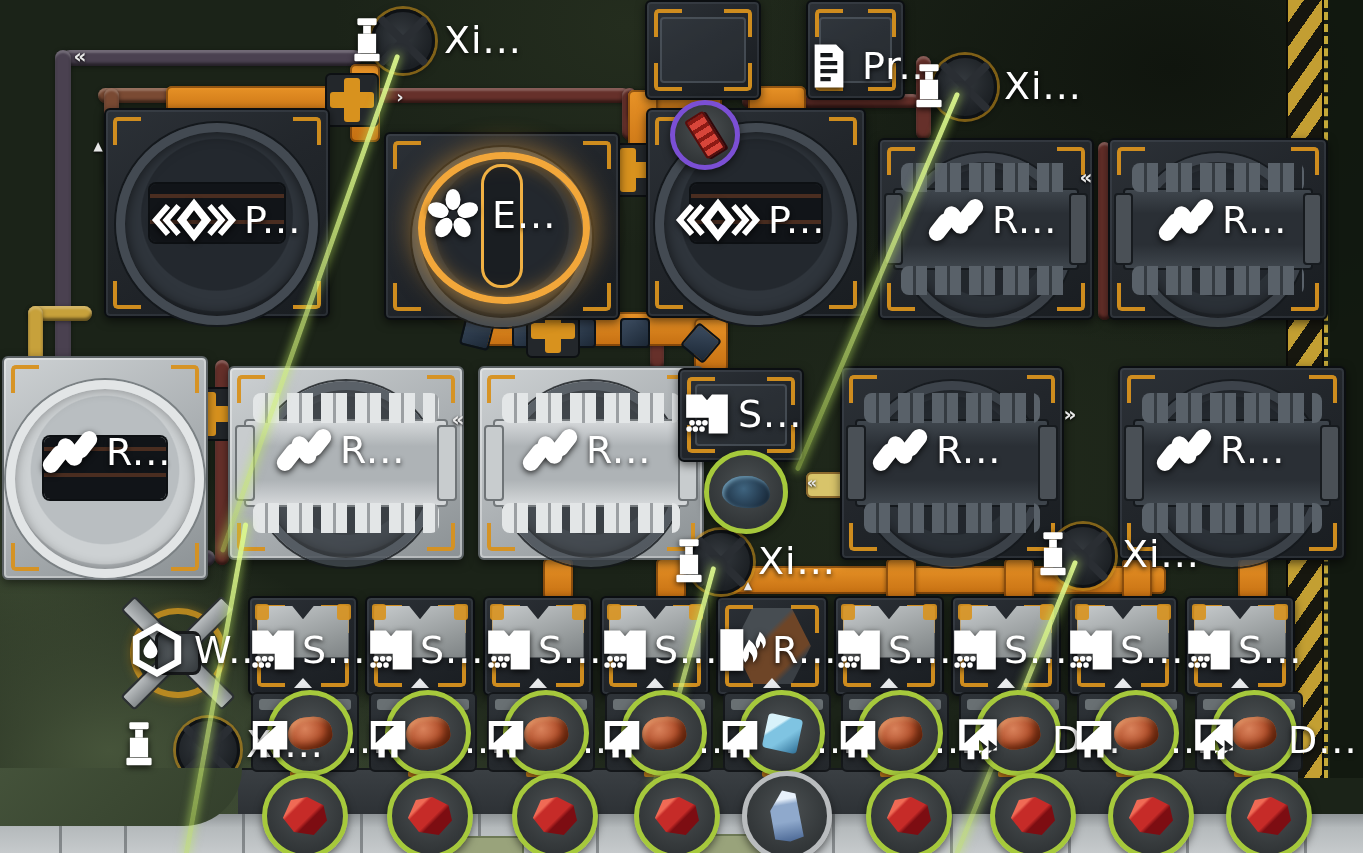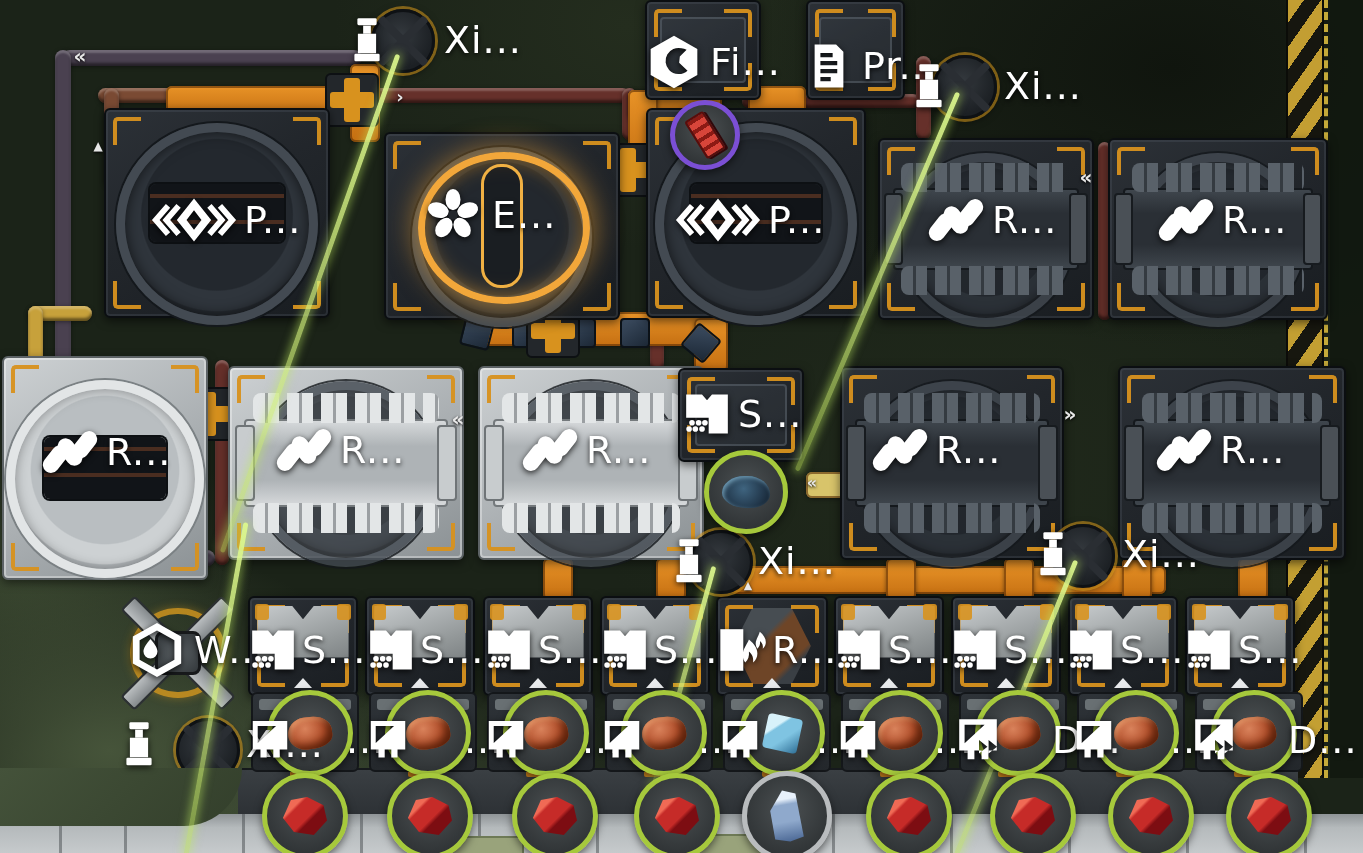--- a/index.html
+++ b/index.html
@@ -552,28 +552,20 @@
           <g fill="#fff">
             <rect x="6.5" y="0.5" width="11" height="4" rx="0.8"></rect>
             <rect x="9.8" y="4.8" width="4.4" height="4.6"></rect>
             <path d="M6.8 9.4h10.4v11.2H6.8z"></path>
             <rect x="4.8" y="20.8" width="14.4" height="4.4" rx="0.8"></rect>
           </g>
         </svg>
       </span>
       <span>Xi...</span>
     </div>
-    <div class="lbl" style="left: 646px; top: 62px;">
-      <span class="lico" style="width: 56px; margin-right: 8px;">
-        <svg viewBox="0 0 24 24">
-          <path fill="#fff" fill-rule="evenodd" d="M12 .8 22 6.4v11.2L12 23.2 2 17.6V6.4L12 .8zm3.2 5.3a5.6 5.6 0 0 0-5.3 9.3 5.6 5.6 0 0 0 7.9.3l-3.6-3.4.3-2.7 2.9-2.9a5.6 5.6 0 0 0-2.2-.6z"></path>
-        </svg>
-      </span>
-      <span>Fi...</span>
-    </div>
     <div class="lbl" style="left: 806px; top: 66px;">
       <span class="lico" style="width: 46px; margin-right: 10px;">
         <svg viewBox="0 0 24 24">
           <path fill="#fff" fill-rule="evenodd" d="M4.5.8h11.2l3.8 3.8v18.6H4.5V.8zm3 4.4h6.4v2.2H7.5V5.2zm0 4.2h8.8v2.2H7.5V9.4zm0 4.2h8.8v2.2H7.5v-2.2zm0 4.2h5.4V20H7.5v-2.2z"></path>
         </svg>
       </span>
       <span>Pr...</span>
     </div>
     <div class="lbl" style="left: 908px; top: 86px;">
       <span class="lico" style="width: 42px; margin-right: 54px;">

